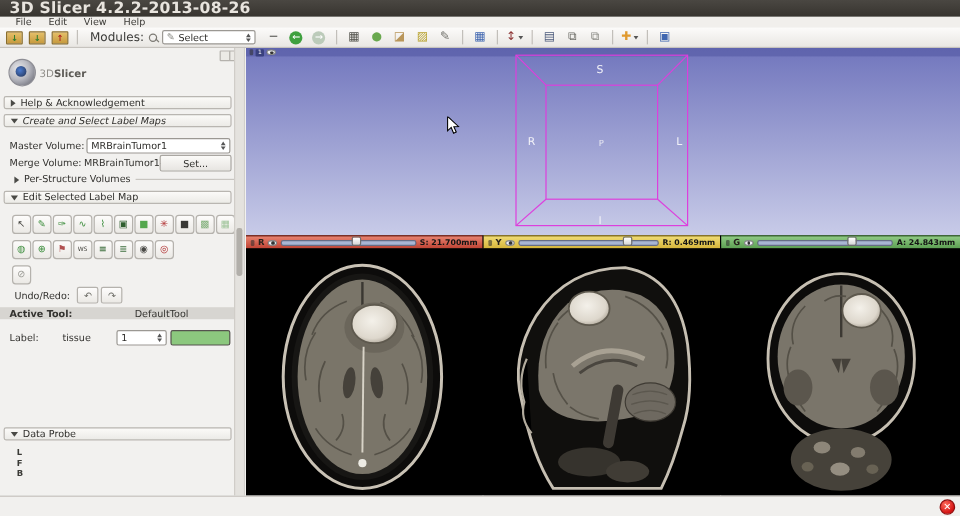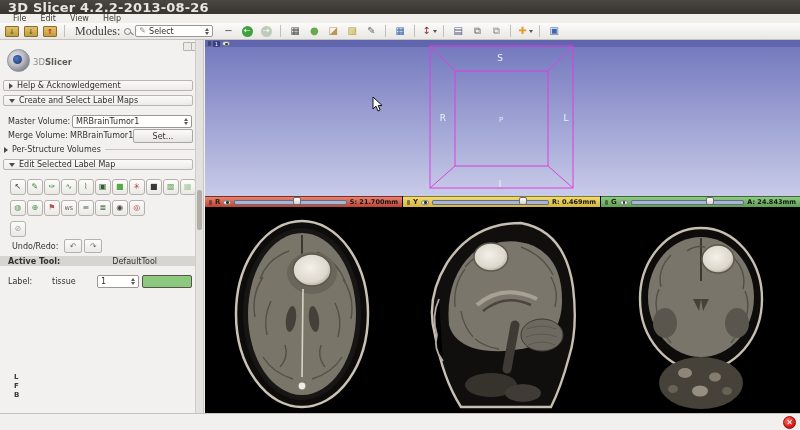--- a/index.html
+++ b/index.html
@@ -22,21 +22,21 @@
   .tb-btn{width:16px;height:14px;display:flex;align-items:center;justify-content:center;position:relative;}
   .tb-glyph{font-size:10px;line-height:10px;}
   .tb-circle{width:11px;height:11px;border-radius:50%;display:flex;align-items:center;justify-content:center;
     font-size:8px;line-height:8px;color:#fff;}
   .tb-folder{width:12px;height:9px;background:linear-gradient(#e5c06a,#c79a3e);border:1px solid #8a6d2a;
     border-radius:1px;display:flex;align-items:flex-end;justify-content:center;font-size:7px;line-height:7px;font-weight:bold;}
   .tb-sep{width:1px;height:12px;background:#c2bfba;margin:0 3px;}
   .tb-caret{width:0;height:0;border-left:2.5px solid transparent;border-right:2.5px solid transparent;
     border-top:3px solid #555;margin-left:2px;}
   #modules-group{display:flex;align-items:center;gap:4px;margin:0 4px;}
-  #modules-label{font-size:12px;color:#3a3a38;font-family:Liberation Serif, serif;}
+  #modules-label{font-size:10px;color:#3a3a38;}
   .mag{width:5px;height:5px;border:1.4px solid #7c7a74;border-radius:50%;position:relative;display:inline-block;}
   .mag::after{content:"";position:absolute;left:4.5px;top:4.5px;width:3.5px;height:1.4px;background:#7c7a74;transform:rotate(45deg);}
   #module-combo{width:78px;height:12px;background:#fff;border:1px solid #9b9893;border-radius:2px;
     display:flex;align-items:center;gap:3px;padding:0 3px;box-sizing:border-box;}
   #module-combo .pencil{font-size:8px;color:#8a8a84;line-height:8px;}
   #module-combo .val{font-size:8px;color:#2f2e2b;flex:1;}
   .spin{display:flex;flex-direction:column;gap:1px;align-items:center;}
   .spin .up{width:0;height:0;border-left:2.5px solid transparent;border-right:2.5px solid transparent;border-bottom:3px solid #555;}
   .spin .dn{width:0;height:0;border-left:2.5px solid transparent;border-right:2.5px solid transparent;border-top:3px solid #555;}
   
@@ -207,21 +207,21 @@
     <div class="dockbtn" style="left:191px;"></div>
 
     <div id="logo-icon"></div>
     <div id="logo-text"><span>3D</span><b>Slicer</b></div>
 
     <div class="collapsible" style="top:40px;">
       <span class="arr-right"></span>
       <span class="lbl">Help &amp; Acknowledgement</span>
     </div>
 
-    <div class="collapsible" style="top:55px;">
+    <div class="collapsible" style="top:55px;font-style:italic;">
       <span class="arr-down"></span>
       <span class="lbl">Create and Select Label Maps</span>
     </div>
 
     <div class="frow" style="top:75px;height:13px;">
       <span class="flabel" style="margin-left:8px;">Master Volume:</span>
       <div class="wcombo" style="position:absolute;left:72px;width:120px;">
         <span class="val">MRBrainTumor1</span>
         <span class="spin">
             <span class="up"></span>
@@ -229,21 +229,21 @@
           </span>
       </div>
     </div>
 
     <div class="frow" style="top:89px;height:12px;">
       <span class="flabel" style="margin-left:8px;">Merge Volume:</span>
       <span class="flabel" style="position:absolute;left:70px;">MRBrainTumor1-label</span>
       <div id="set-btn">Set...</div>
     </div>
 
-    <div class="frow" style="top:104px;height:11px;padding-left:4px;box-sizing:border-box;">
+    <div class="frow" style="top:104px;height:11px;padding-left:12px;box-sizing:border-box;">
       <span class="arr-right"></span>
       <span class="flabel" style="margin-left:4px;">Per-Structure Volumes</span>
       <span class="groupline"></span>
     </div>
 
     <div class="collapsible" style="top:119px;">
       <span class="arr-down"></span>
       <span class="lbl">Edit Selected Label Map</span>
     </div>
 
@@ -335,20 +335,24 @@
       <div class="wcombo" id="label-spin">
         <span class="val">1</span>
         <span class="spin">
             <span class="up"></span>
             <span class="dn"></span>
           </span>
       </div>
       <div id="label-swatch" style="background: rgb(140, 200, 126);"></div>
     </div>
 
+    <div class="collapsible" style="top:316px;">
+      <span class="arr-down"></span>
+      <span class="lbl">Data Probe</span>
+    </div>
 
     <div id="probe-rows">
         <div class="probe-row">L</div>
         <div class="probe-row">F</div>
         <div class="probe-row">B</div>
       </div>
 
     <div id="panel-scroll">
       <div id="panel-thumb"></div>
     </div>

